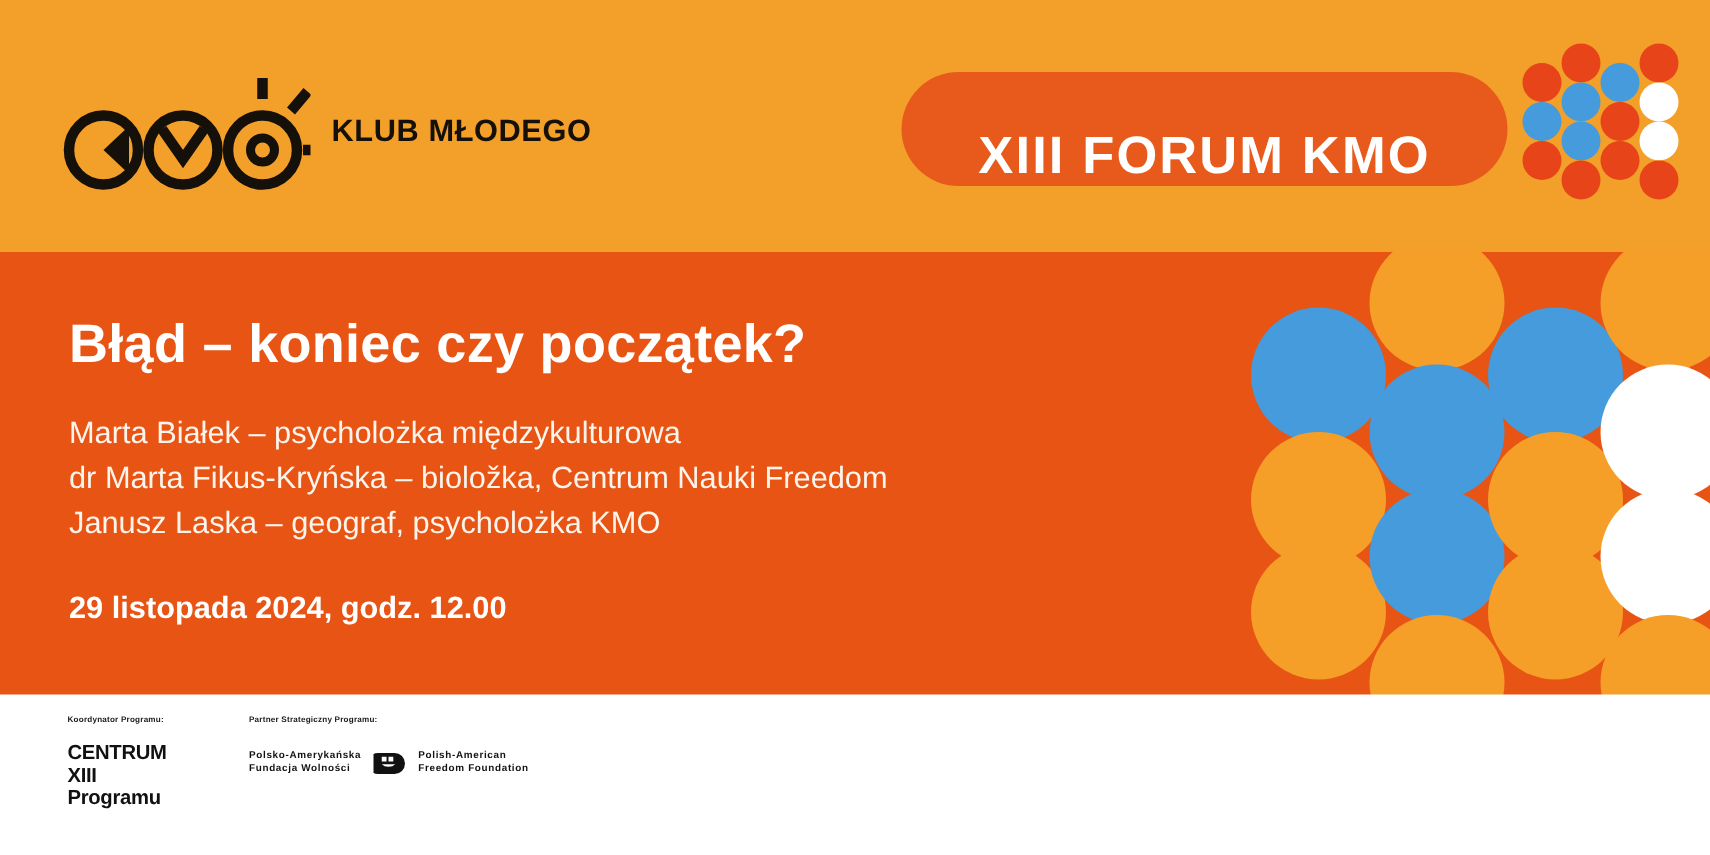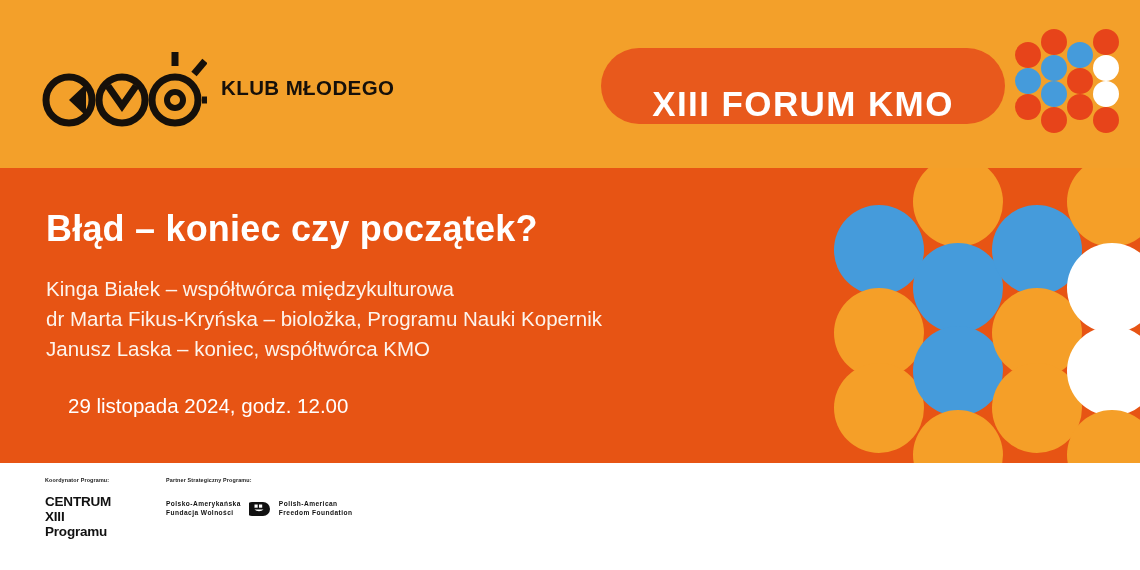--- a/index.html
+++ b/index.html
@@ -75,23 +75,22 @@
     margin-top:24px;
     color:#fdf4ec;
     font-size:20.5px;
     line-height:1.46;
   }
   .speakers div { white-space:nowrap; }
   .date-line {
     margin-top:30px;
     color:#ffffff;
     font-size:20.5px;
-    font-weight:normal;
-    white-space:nowrap;
-    margin-left:22px;
+    font-weight:bold;
+    white-space:nowrap;
   }
   .body-dots { position:absolute; left:0; top:0; width:1140px; height:305px; }
 
   
   .footer-band {
     position:absolute; left:0; top:463px;
     width:1140px; height:97px;
     background:#ffffff;
   }
   .footer-group { position:absolute; }
@@ -198,23 +197,23 @@
         <circle cx="1037" cy="240" r="45" fill="#f59f28"></circle>
         <circle cx="1112" cy="34" r="45" fill="#f59f28"></circle>
         <circle cx="1112" cy="120" r="45" fill="#ffffff"></circle>
         <circle cx="1112" cy="203" r="45" fill="#ffffff"></circle>
         <circle cx="1112" cy="287" r="45" fill="#f59f28"></circle>
       </svg>
 
     <div class="body-text">
       <div class="headline">Błąd – koniec czy początek?</div>
       <div class="speakers">
-        <div>Kinga Białek – współtwórca międzykulturowa</div>
-        <div>dr Marta Fikus-Kryńska – bioložka, Programu Nauki Kopernik</div>
-        <div>Janusz Laska – koniec, współtwórca KMO</div>
+        <div>Marta Białek – psycholożka międzykulturowa</div>
+        <div>dr Marta Fikus-Kryńska – bioložka, Centrum Nauki Freedom</div>
+        <div>Janusz Laska – geograf, psycholożka KMO</div>
       </div>
       <div class="date-line">29 listopada 2024, godz. 12.00</div>
     </div>
   </div>
 
   <div class="footer-band">
 
     <div class="footer-group coordinator-group">
       <div class="footer-caption">Koordynator Programu:</div>
       <div class="cnk-logo">

